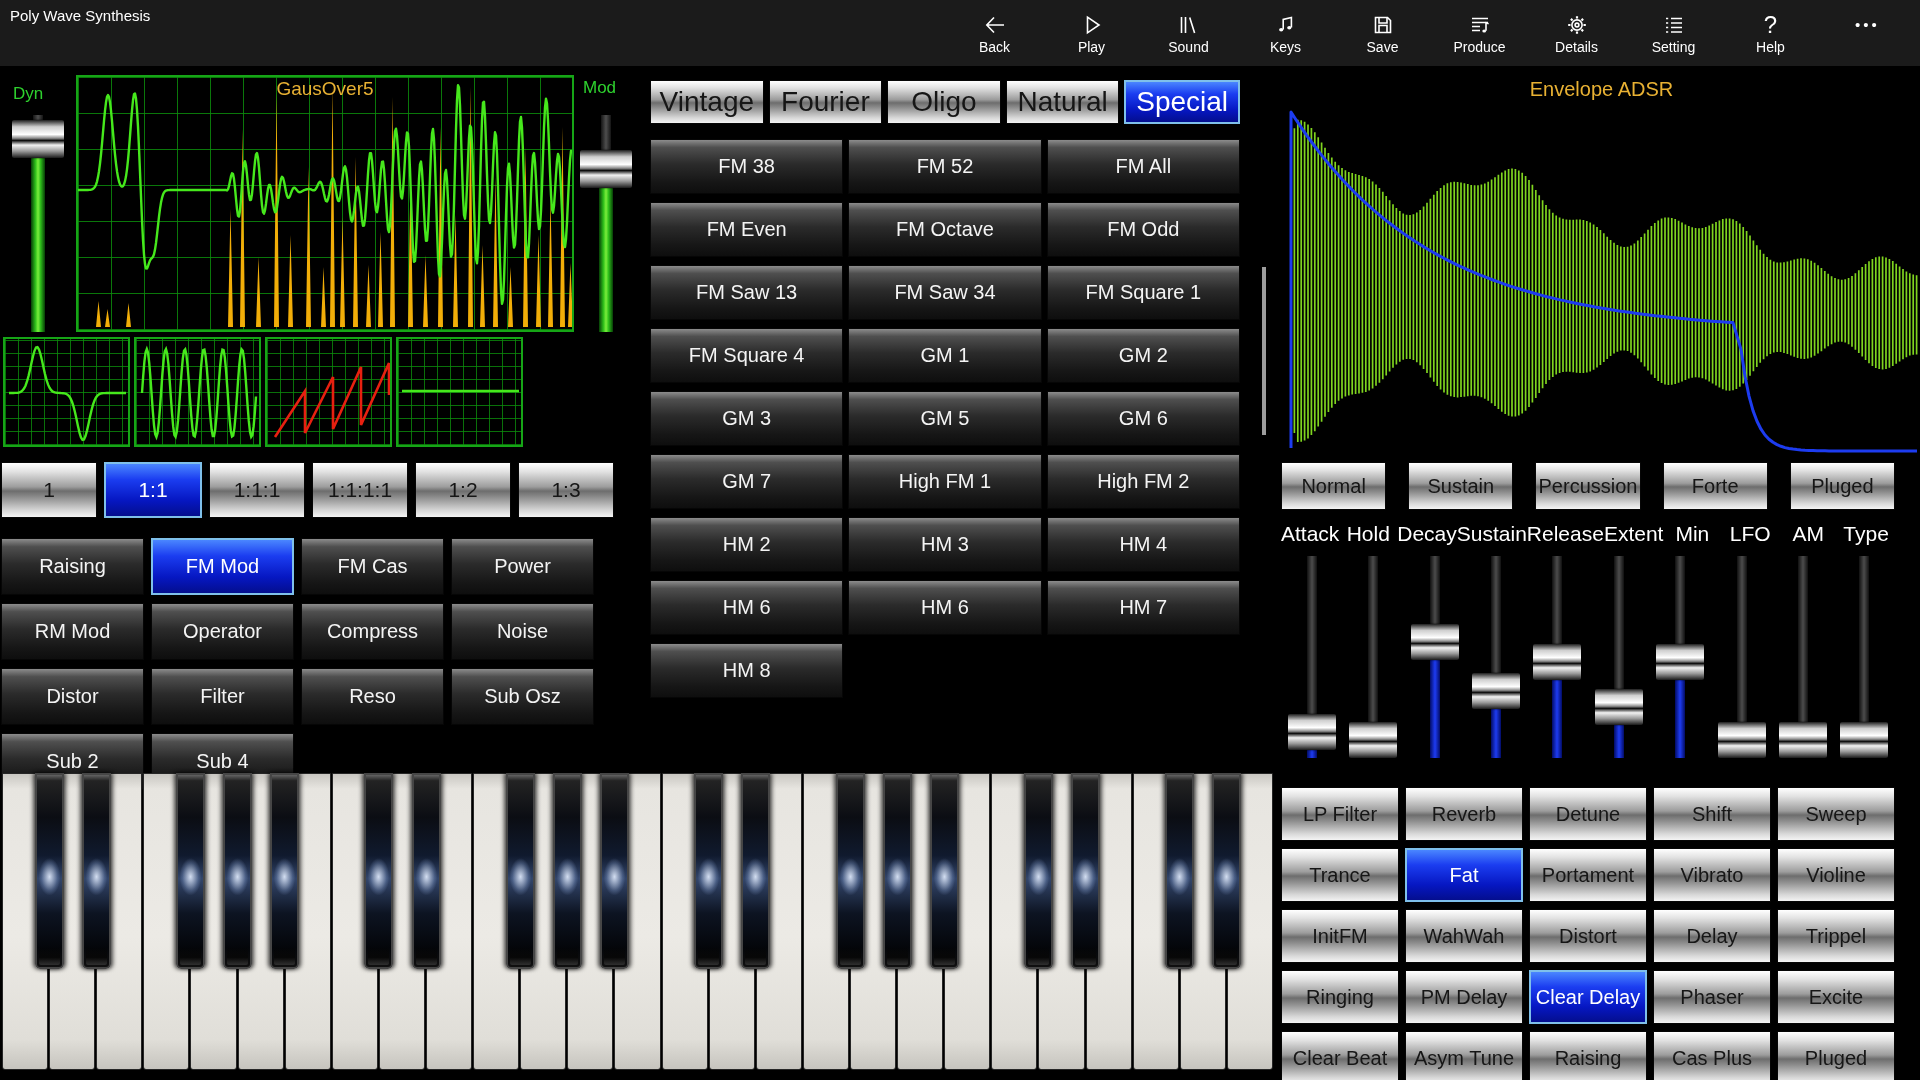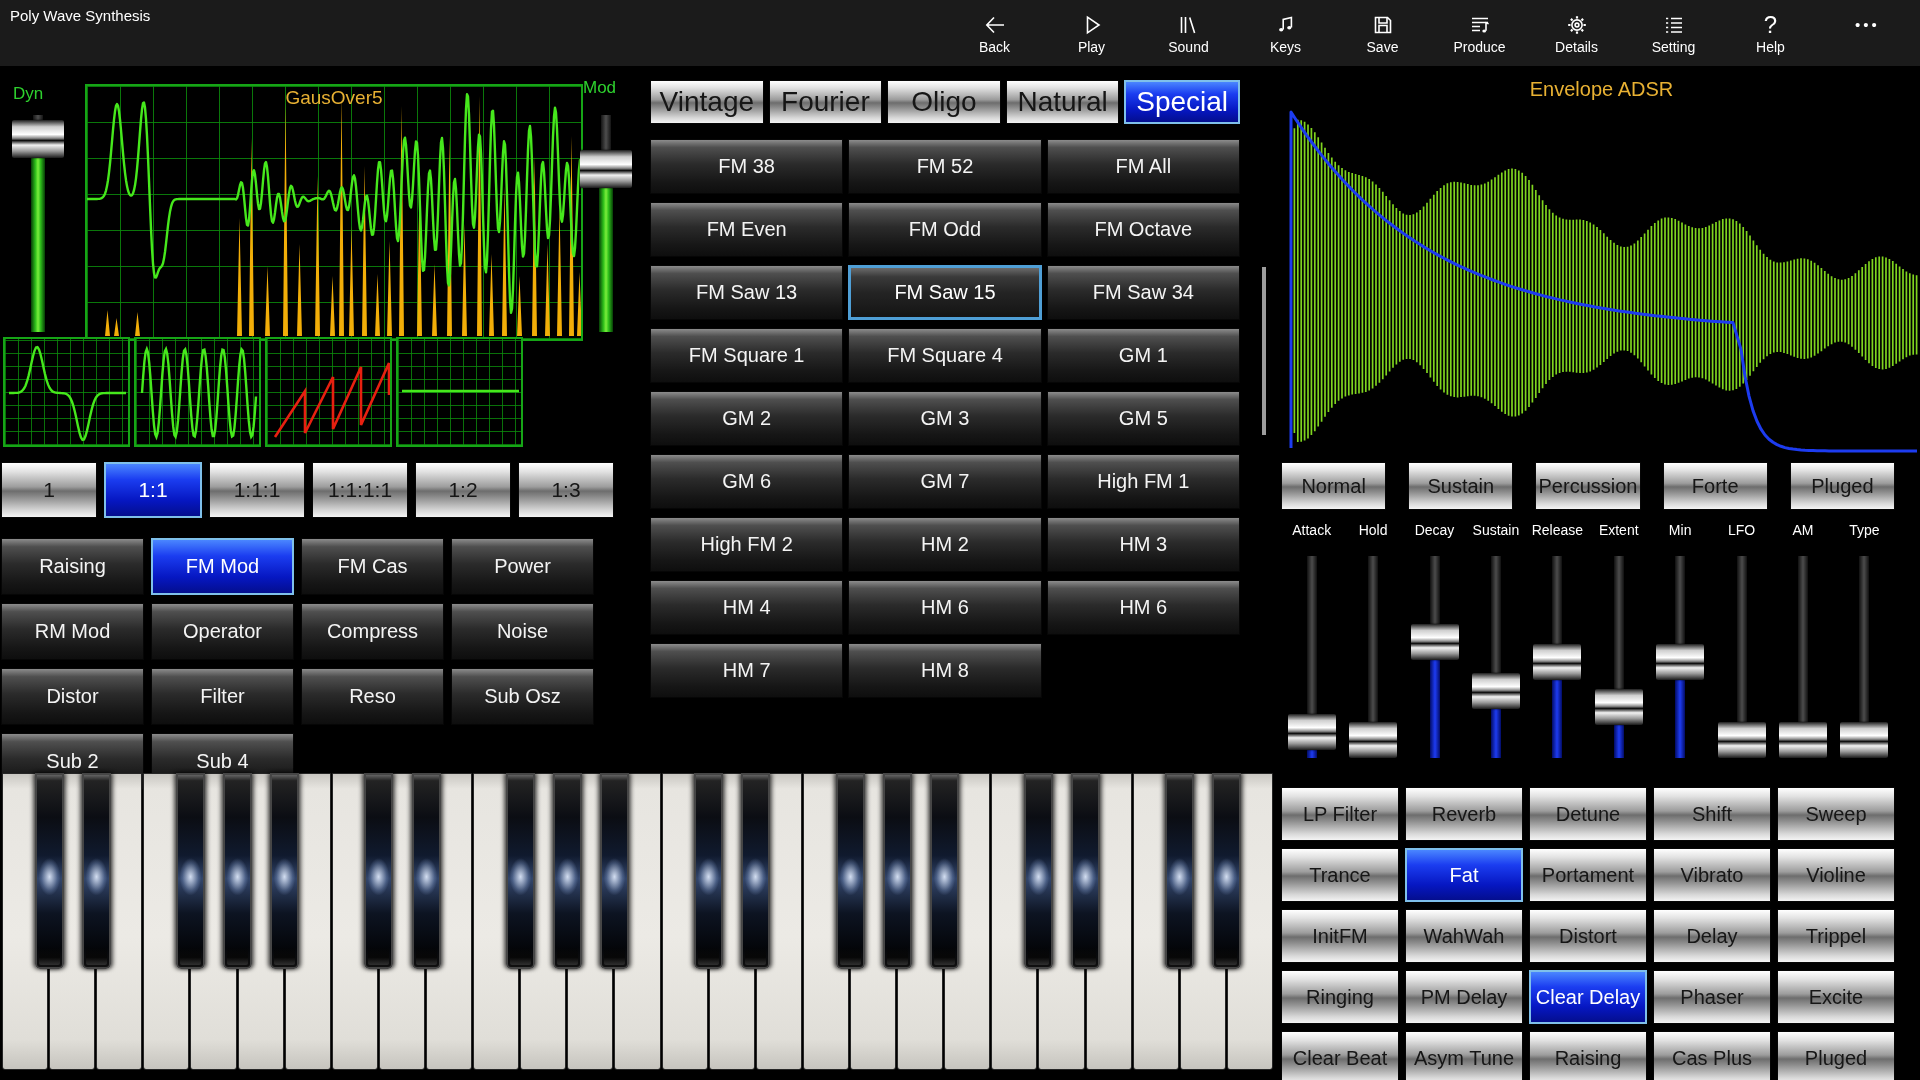--- a/index.html
+++ b/index.html
@@ -60,21 +60,21 @@
   #preset-grid{position:absolute;left:650px;top:139px;width:590px;display:grid;
     grid-template-columns:repeat(3,1fr);grid-auto-rows:55px;column-gap:5px;row-gap:8px;}
   #preset-scrollbar{position:absolute;left:1262px;top:267px;width:4px;height:168px;background:#9d9d9d;}
 
   
   #adsr-panel{position:absolute;left:1283px;top:70px;width:637px;height:385px;background:#000;}
   #adsr-title{position:absolute;top:8px;left:0;width:100%;text-align:center;color:#e8b133;font-size:20px;}
   #env-presets{position:absolute;left:1281px;top:462px;width:614px;height:48px;display:flex;gap:22px;justify-content:center;}
   #env-presets .btn{flex:1;font-size:20px;}
   #slider-labels{position:absolute;left:1281px;top:522px;width:614px;height:24px;display:flex;}
-  .sl-label{flex:1;text-align:center;color:#fff;font-size:14px;white-space:nowrap;}
+  .sl-label{flex:1;text-align:center;color:#fff;font-size:21px;white-space:nowrap;}
   #env-sliders{position:absolute;left:1281px;top:548px;width:614px;height:216px;display:flex;}
   .sl-cell{flex:1;position:relative;}
   .sl-track{position:absolute;left:50%;margin-left:-5px;width:10px;top:8px;bottom:6px;
     background:linear-gradient(90deg,#101010,#4c4c4c 50%,#101010);}
   .sl-fill{position:absolute;left:50%;margin-left:-5px;width:10px;bottom:6px;
     background:linear-gradient(90deg,#020c66,#1e3cf2 50%,#020c66);}
   .sl-handle{position:absolute;left:50%;margin-left:-24px;width:48px;height:36px;border-radius:2px;
     background:linear-gradient(180deg,#1e1e1e 0%,#cfcfcf 18%,#ffffff 38%,#8c8c8c 48%,#0d0d0d 54%,#f2f2f2 66%,#9a9a9a 82%,#1a1a1a 100%);
     box-shadow:0 0 2px #000;z-index:2;}
   #fx-grid{position:absolute;left:1281px;top:787px;width:614px;display:grid;
@@ -189,21 +189,21 @@
       </div>
   </div>
 
   <div class="slider-label" style="left:13px;top:84px;">Dyn</div>
   <div class="vslider" id="dyn-slider" style="left:10px;top:110px;">
       <div class="vtrack-gray" style="top: 5px; height: 20.31px;"></div>
       <div class="vtrack-green" style="top: 40.31px; height: 181.69px;"></div>
       <div class="vhandle" style="top: 10.31px;"></div>
     </div>
 
-  <div class="scope grid-big" id="scope-main" style="left:85px;top:75px;width:494px;height:253px;margin-top:9px;">
+  <div class="scope grid-big" id="scope-main" style="left:76px;top:75px;width:494px;height:253px;">
     <div id="wave-name">GausOver5</div>
     <svg id="scope-main-svg" width="494" height="253" viewBox="0 0 494 253">
         <path d="M18,250 L20.5,224 L23,250 M27,250 L29.5,232 L32,250 M48,250 L50.5,226 L53,250 M150,250 L152.5,132 L155,250 M162,250 L164.5,52 L167,250 M178,250 L180.5,180 L183,250 M196,250 L198.5,15 L201,250 M210,250 L212.5,158 L215,250 M228,250 L230.5,90 L233,250 M243,250 L245.5,190 L248,250 M252,250 L254.5,10 L257,250 M262,250 L264.5,140 L267,250 M275,250 L277.5,80 L280,250 M288,250 L290.5,188 L293,250 M300,250 L302.5,155 L305,250 M312,250 L314.5,20 L317,250 M330,250 L332.5,100 L335,250 M345,250 L347.5,178 L350,250 M360,250 L362.5,50 L365,250 M375,250 L377.5,138 L380,250 M390,250 L392.5,10 L395,250 M402,250 L404.5,168 L407,250 M415,250 L417.5,100 L420,250 M430,250 L432.5,190 L435,250 M445,250 L447.5,70 L450,250 M458,250 L460.5,158 L463,250 M470,250 L472.5,120 L475,250 M482,250 L484.5,50 L487,250 M490,250 L492.5,186 L495,250 " fill="#f2ae08" stroke="none"></path>
         <path d="M0,113.0 L1,113.0 L2,113.0 L3,113.0 L4,113.0 L5,113.0 L6,113.0 L7,113.0 L8,113.0 L9,113.0 L10,113.0 L11,112.9 L12,112.9 L13,112.7 L14,112.4 L15,111.9 L16,111.1 L17,109.8 L18,107.7 L19,104.6 L20,100.1 L21,94.2 L22,86.6 L23,77.3 L24,66.8 L25,55.4 L26,44.0 L27,33.6 L28,25.3 L29,19.9 L30,18.0 L31,19.9 L32,25.3 L33,33.6 L34,44.0 L35,55.4 L36,66.8 L37,77.3 L38,86.6 L39,94.2 L40,100.1 L41,104.4 L42,107.3 L43,109.0 L44,109.6 L45,109.1 L46,107.4 L47,104.2 L48,99.3 L49,92.3 L50,83.2 L51,71.9 L52,59.1 L53,45.8 L54,33.3 L55,23.3 L56,17.2 L57,16.4 L58,21.6 L59,33.0 L60,49.8 L61,71.0 L62,94.9 L63,119.5 L64,142.7 L65,162.6 L66,177.6 L67,187.1 L68,191.4 L69,191.5 L70,189.2 L71,186.1 L72,183.5 L73,181.9 L74,181.0 L75,179.7 L76,177.2 L77,172.6 L78,166.0 L79,157.6 L80,148.6 L81,139.7 L82,131.9 L83,125.6 L84,120.9 L85,117.6 L86,115.5 L87,114.3 L88,113.6 L89,113.3 L90,113.1 L91,113.1 L92,113.0 L93,113.0 L94,113.0 L95,113.0 L96,113.0 L97,113.0 L98,113.0 L99,113.0 L100,113.0 L101,113.0 L102,113.0 L103,113.0 L104,113.0 L105,113.0 L106,113.0 L107,113.0 L108,113.0 L109,113.0 L110,113.0 L111,113.0 L112,113.0 L113,113.0 L114,113.0 L115,113.0 L116,113.0 L117,113.0 L118,113.0 L119,113.0 L120,113.0 L121,113.0 L122,113.0 L123,113.0 L124,113.0 L125,113.0 L126,113.0 L127,113.0 L128,113.0 L129,113.0 L130,113.0 L131,113.0 L132,113.0 L133,113.0 L134,113.0 L135,113.0 L136,113.0 L137,113.0 L138,113.0 L139,113.0 L140,113.0 L141,113.0 L142,113.0 L143,113.0 L144,113.0 L145,113.0 L146,113.0 L147,113.0 L148,113.0 L149,113.5 L150,112.3 L151,109.0 L152,104.1 L153,99.2 L154,96.3 L155,97.0 L156,102.1 L157,111.0 L158,121.9 L159,132.1 L160,138.7 L161,139.5 L162,133.8 L163,122.3 L164,107.5 L165,94.3 L166,86.0 L167,84.2 L168,88.6 L169,97.6 L170,108.4 L171,117.7 L172,123.1 L173,122.8 L174,117.0 L175,106.9 L176,95.0 L177,84.3 L178,77.4 L179,76.1 L180,80.9 L181,90.8 L182,103.8 L183,117.2 L184,128.3 L185,135.1 L186,136.7 L187,133.4 L188,126.7 L189,118.7 L190,111.9 L191,108.0 L192,108.0 L193,111.8 L194,118.3 L195,125.7 L196,131.9 L197,135.2 L198,134.8 L199,130.6 L200,123.5 L201,115.3 L202,107.6 L203,102.1 L204,99.8 L205,100.8 L206,104.5 L207,109.6 L208,114.7 L209,118.7 L210,120.7 L211,120.6 L212,118.8 L213,116.1 L214,113.5 L215,111.5 L216,110.7 L217,111.0 L218,112.0 L219,113.3 L220,114.5 L221,115.1 L222,115.2 L223,114.9 L224,114.3 L225,113.7 L226,113.1 L227,112.8 L228,112.5 L229,112.3 L230,112.1 L231,112.0 L232,112.1 L233,112.4 L234,112.9 L235,113.3 L236,113.4 L237,112.9 L238,111.6 L239,109.7 L240,107.5 L241,105.6 L242,104.7 L243,105.5 L244,108.0 L245,112.0 L246,116.8 L247,121.1 L248,124.0 L249,124.5 L250,122.2 L251,117.7 L252,111.9 L253,106.3 L254,102.4 L255,101.3 L256,103.3 L257,108.0 L258,114.1 L259,119.9 L260,123.7 L261,124.1 L262,120.6 L263,113.9 L264,105.3 L265,96.9 L266,91.0 L267,89.3 L268,92.7 L269,100.7 L270,112.1 L271,124.5 L272,135.3 L273,142.5 L274,144.5 L275,141.3 L276,133.9 L277,124.6 L278,116.0 L279,110.5 L280,109.8 L281,114.2 L282,122.8 L283,133.3 L284,142.9 L285,148.7 L286,148.6 L287,141.9 L288,129.4 L289,113.3 L290,96.8 L291,83.5 L292,76.2 L293,76.2 L294,83.6 L295,96.3 L296,111.3 L297,124.7 L298,133.4 L299,135.2 L300,129.8 L301,118.8 L302,105.1 L303,92.6 L304,84.9 L305,84.5 L306,92.1 L307,106.2 L308,123.8 L309,140.4 L310,152.0 L311,155.0 L312,148.2 L313,132.4 L314,110.5 L315,87.1 L316,67.0 L317,54.4 L318,51.7 L319,58.9 L320,73.7 L321,91.9 L322,108.7 L323,119.5 L324,121.5 L325,114.0 L326,99.1 L327,81.0 L328,64.8 L329,55.5 L330,56.8 L331,69.7 L332,92.5 L333,121.1 L334,149.8 L335,172.6 L336,184.8 L337,184.1 L338,171.1 L339,149.2 L340,124.0 L341,101.6 L342,87.4 L343,84.6 L344,93.5 L345,111.4 L346,133.1 L347,152.5 L348,163.9 L349,163.6 L350,150.9 L351,128.0 L352,100.3 L353,74.3 L354,56.6 L355,52.0 L356,62.3 L357,85.9 L358,118.0 L359,151.8 L360,180.2 L361,197.1 L362,199.4 L363,187.3 L364,164.4 L365,137.1 L366,112.3 L367,96.3 L368,93.0 L369,102.9 L370,122.8 L371,147.0 L372,168.2 L373,179.7 L374,177.0 L375,158.7 L376,127.7 L377,89.6 L378,52.1 L379,23.0 L380,8.3 L381,10.5 L382,28.6 L383,57.7 L384,90.7 L385,119.6 L386,137.9 L387,141.7 L388,131.0 L389,109.5 L390,83.7 L391,61.1 L392,48.6 L393,50.3 L394,67.0 L395,95.3 L396,129.0 L397,160.0 L398,181.0 L399,186.4 L400,174.6 L401,147.7 L402,111.5 L403,73.9 L404,43.1 L405,25.6 L406,24.7 L407,39.6 L408,66.1 L409,97.1 L410,124.8 L411,142.4 L412,146.0 L413,135.4 L414,114.2 L415,88.8 L416,66.8 L417,55.3 L418,58.6 L419,77.8 L420,109.8 L421,148.3 L422,185.5 L423,213.6 L424,226.8 L425,222.7 L426,203.0 L427,172.6 L428,138.8 L429,109.5 L430,91.0 L431,86.7 L432,96.4 L433,116.2 L434,139.9 L435,160.1 L436,170.6 L437,167.7 L438,151.0 L439,123.9 L440,92.3 L441,63.7 L442,44.7 L443,40.0 L444,50.9 L445,75.0 L446,107.0 L447,139.7 L448,166.0 L449,180.4 L450,180.3 L451,166.5 L452,143.2 L453,116.5 L454,93.1 L455,78.6 L456,76.0 L457,85.3 L458,103.3 L459,124.5 L460,142.6 L461,152.0 L462,149.4 L463,134.2 L464,109.1 L465,79.3 L466,51.0 L467,30.4 L468,21.7 L469,26.5 L470,43.3 L471,67.9 L472,94.7 L473,117.6 L474,132.1 L475,135.7 L476,128.9 L477,114.7 L478,97.9 L479,83.8 L480,77.0 L481,79.8 L482,92.4 L483,112.0 L484,134.5 L485,154.4 L486,167.3 L487,170.1 L488,162.1 L489,145.1 L490,123.1 L491,100.9 L492,83.4 L493,74.0 L494,74.4 " fill="none" stroke="#46e81c" stroke-width="2.4" stroke-linejoin="round"></path>
       </svg>
   </div>
 
   <div class="slider-label" style="left:583px;top:78px;">Mod</div>
   <div class="vslider" id="mod-slider" style="left:578px;top:110px;">
       <div class="vtrack-gray" style="top: 5px; height: 50.4px;"></div>
@@ -263,24 +263,23 @@
       <div class="btn btn-metal bordered">Fourier</div>
       <div class="btn btn-metal bordered">Oligo</div>
       <div class="btn btn-metal bordered">Natural</div>
       <div class="btn btn-metal bordered selected">Special</div>
     </div>
   <div id="preset-grid">
       <div class="btn btn-dark preset-btn">FM 38</div>
       <div class="btn btn-dark preset-btn">FM 52</div>
       <div class="btn btn-dark preset-btn">FM All</div>
       <div class="btn btn-dark preset-btn">FM Even</div>
+      <div class="btn btn-dark preset-btn">FM Octave</div>
       <div class="btn btn-dark preset-btn">FM Odd</div>
-      <div class="btn btn-dark preset-btn">FM Octave</div>
       <div class="btn btn-dark preset-btn">FM Saw 13</div>
-      <div class="btn btn-dark preset-btn selected">FM Saw 15</div>
       <div class="btn btn-dark preset-btn">FM Saw 34</div>
       <div class="btn btn-dark preset-btn">FM Square 1</div>
       <div class="btn btn-dark preset-btn">FM Square 4</div>
       <div class="btn btn-dark preset-btn">GM 1</div>
       <div class="btn btn-dark preset-btn">GM 2</div>
       <div class="btn btn-dark preset-btn">GM 3</div>
       <div class="btn btn-dark preset-btn">GM 5</div>
       <div class="btn btn-dark preset-btn">GM 6</div>
       <div class="btn btn-dark preset-btn">GM 7</div>
       <div class="btn btn-dark preset-btn">High FM 1</div>

